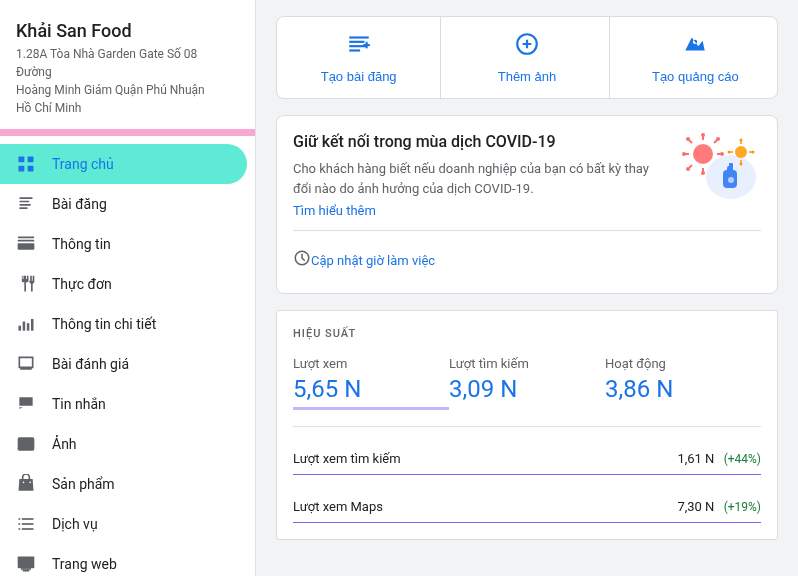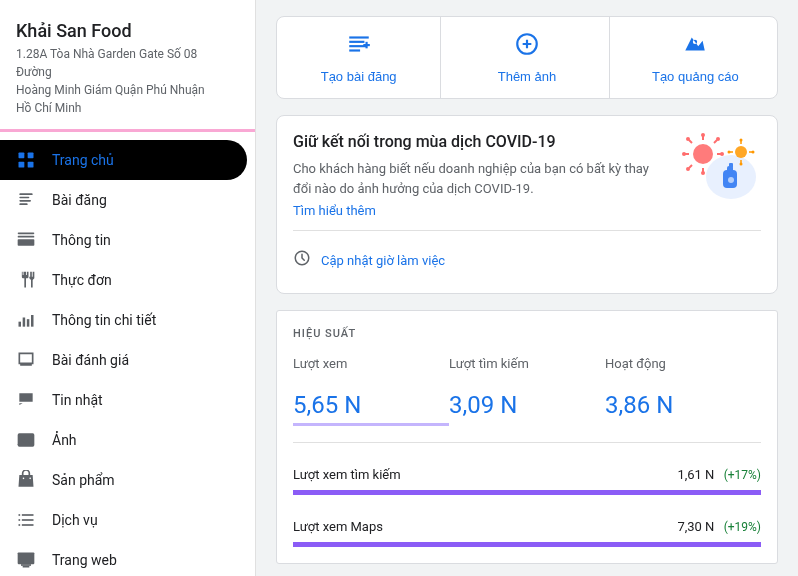--- a/index.html
+++ b/index.html
@@ -11,21 +11,21 @@
       min-width: 256px;
       background: #fff;
       height: 100%;
       overflow-y: auto;
       border-right: 1px solid #e0e0e0;
       display: flex;
       flex-direction: column;
     }
     .sidebar-header {
       padding: 20px 32px 12px 16px;
-      border-bottom: 3px solid #f9a8d4;
+      border-bottom: 7px solid #f9a8d4;
     }
     .sidebar-header .business-name {
       font-size: 18px;
       font-weight: 500;
       color: #202124;
       margin-bottom: 4px;
     }
     .sidebar-header .business-address {
       font-size: 12px;
       color: #5f6368;
@@ -39,21 +39,21 @@
       display: flex;
       align-items: center;
       padding: 10px 16px;
       cursor: pointer;
       border-radius: 0 24px 24px 0;
       margin-right: 8px;
       color: #202124;
       font-size: 14px;
       gap: 16px;
     }
-    .nav-item.active { background: #000000; color: #1a73e8; }
+    .nav-item.active { background: #5eead4; color: #1a73e8; }
     .nav-item.active .nav-icon { color: #1a73e8; }
     .nav-icon {
       width: 20px;
       height: 20px;
       display: flex;
       align-items: center;
       justify-content: center;
       color: #5f6368;
       font-size: 18px;
       flex-shrink: 0;
@@ -139,21 +139,20 @@
       position: relative;
     }
     .covid-divider {
       border: none;
       border-top: 1px solid #e0e0e0;
       margin: 12px 0;
     }
     .covid-action-row {
       display: flex;
       align-items: center;
-      gap: 10px;
       padding: 6px 0;
       cursor: pointer;
       color: #1a73e8;
       font-size: 13px;
     }
     .covid-action-icon {
       color: #5f6368;
       font-size: 16px;
     }
 
@@ -174,21 +173,21 @@
     }
     .perf-stats {
       display: flex;
       gap: 0;
       margin-bottom: 16px;
     }
     .perf-stat {
       flex: 1;
       display: flex;
       flex-direction: column;
-      gap: 20px;
+      gap: 4px;
     }
     .perf-stat-label {
       font-size: 13px;
       color: #5f6368;
     }
     .perf-stat-value {
       font-size: 24px;
       font-weight: 400;
       color: #1a73e8;
     }
@@ -199,21 +198,21 @@
     .perf-divider {
       border: none;
       border-top: 1px solid #e0e0e0;
       margin: 0 0 10px 0;
     }
     .perf-row {
       display: flex;
       justify-content: space-between;
       align-items: flex-start;
       padding: 8px 0;
-      border-bottom: 5px solid #8b5cf6;
+      border-bottom: 1px solid #8b5cf6;
       margin-top: 16px;
     }
     .perf-row-label {
       font-size: 13px;
       color: #202124;
     }
     .perf-row-value {
       font-size: 13px;
       color: #202124;
     }
@@ -301,21 +300,21 @@
       </span>
       <span class="nav-label">Bài đánh giá</span>
     </div>
 
     <div class="nav-item">
       <span class="nav-icon">
         <svg width="20" height="20" viewBox="0 0 24 24" fill="#5f6368">
             <path d="M4 4h16v12H4V4zm0 14l4-2H20v-2H4v4z"></path>
           </svg>
       </span>
-      <span class="nav-label">Tin nhật</span>
+      <span class="nav-label">Tin nhắn</span>
     </div>
 
     <div class="nav-item">
       <span class="nav-icon">
         <svg width="20" height="20" viewBox="0 0 24 24" fill="#5f6368">
             <rect x="2" y="4" width="20" height="16" rx="2"></rect>
             <circle cx="8" cy="10" r="2"></circle>
             <path d="M2 17l5-5 4 4 3-3 5 5H2z"></path>
           </svg>
       </span>
@@ -465,21 +464,21 @@
       <div class="perf-stat">
         <span class="perf-stat-label">Hoạt động</span>
         <span class="perf-stat-value">3,86 N</span>
       </div>
     </div>
     <hr class="perf-divider">
     <div class="perf-row">
       <span class="perf-row-label">Lượt xem tìm kiếm</span>
       <span class="perf-row-value">
         <span>1,61 N</span>
-        <span class="perf-badge-green">(+17%)</span>
+        <span class="perf-badge-green">(+44%)</span>
       </span>
     </div>
     <div class="perf-row">
       <span class="perf-row-label">Lượt xem Maps</span>
       <span class="perf-row-value">
         <span>7,30 N</span>
         <span class="perf-badge-green">(+19%)</span>
       </span>
     </div>
   </div>

